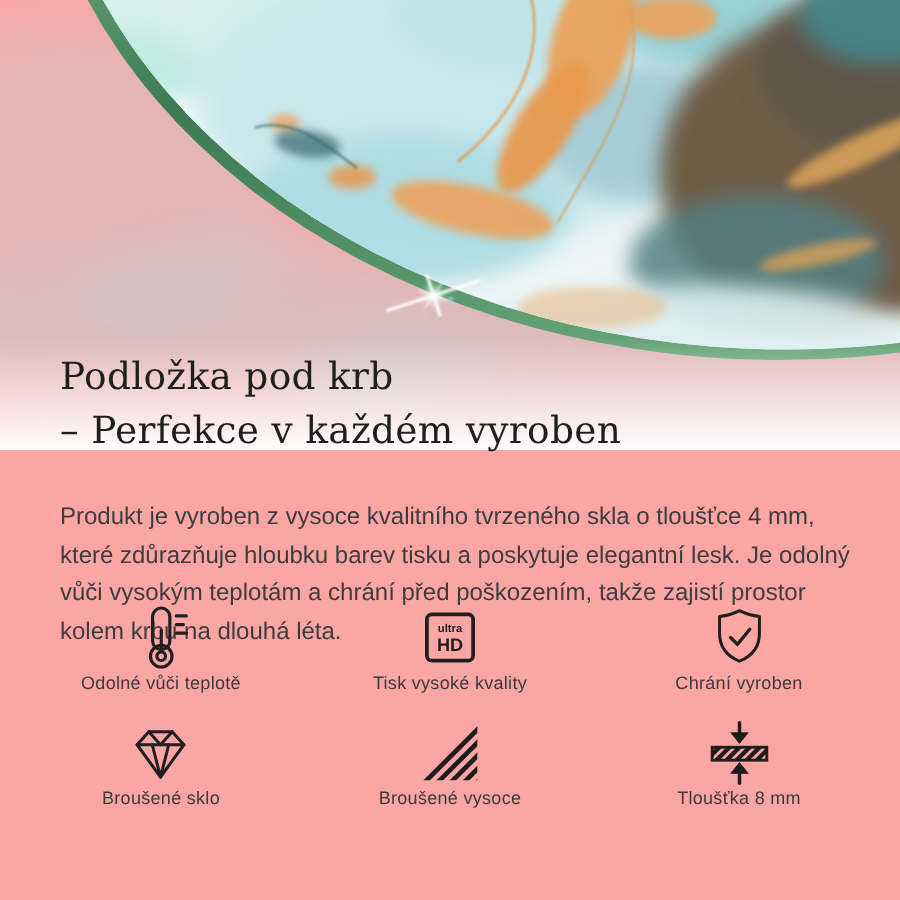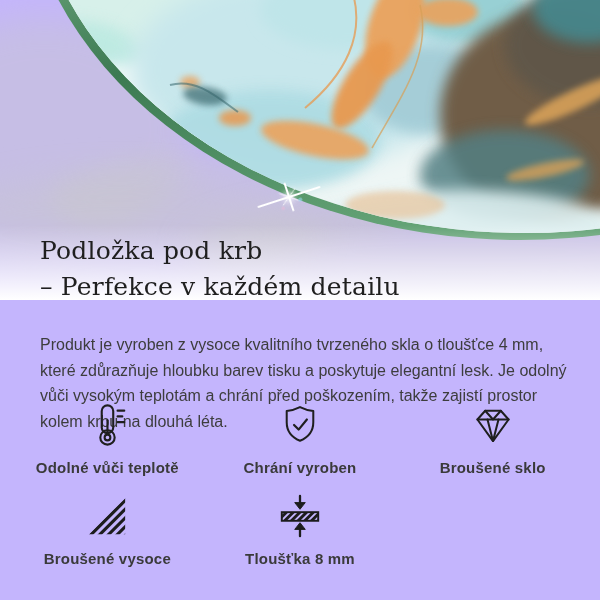--- a/index.html
+++ b/index.html
@@ -1,29 +1,29 @@
 <!DOCTYPE html>
 <html><head>
 <meta charset="utf-8">
 <style>
   html,body{margin:0;padding:0;background:#fff;}
-  .page{position:relative;width:600px;height:600px;background:#c4b5fd;overflow:hidden;
+  .page{position:relative;width:600px;height:600px;background:#fca5a5;overflow:hidden;
         font-family:"Liberation Sans",sans-serif;}
   .hero{position:absolute;left:0;top:0;z-index:0;display:block;}
   .title{position:absolute;left:40px;top:233px;z-index:2;
          font-family:"DejaVu Serif","Liberation Serif",serif;
          font-size:25px;line-height:36px;font-weight:400;color:#1f1f1f;letter-spacing:.2px;}
   .desc{position:absolute;left:40px;top:332px;width:538px;z-index:2;
         font-size:16px;line-height:25.5px;color:#3d3d3d;}
   .features{position:absolute;left:11px;top:402px;width:578px;z-index:2;
             display:grid;grid-template-columns:repeat(3,1fr);row-gap:17px;}
   .cell{display:flex;flex-direction:column;align-items:center;}
   .icn{height:46px;display:flex;align-items:center;justify-content:center;}
   .icn svg{display:block;}
-  .lbl{margin-top:11px;font-size:15px;color:#3a3a3a;letter-spacing:.2px;font-weight:bold;}
+  .lbl{font-size:12px;color:#3a3a3a;letter-spacing:.2px;}
   .ic{stroke:#1f1f1f;fill:none;stroke-width:2.2;stroke-linecap:round;stroke-linejoin:round;}
   .hd-text{font-family:"Liberation Sans",sans-serif;font-weight:700;fill:#1d1d1d;stroke:none;}
 </style>
 </head>
 <body>
 
 <div class="page">
 
   <svg class="hero" width="600" height="300" viewBox="0 0 600 300" aria-hidden="true">
     <defs>
@@ -106,21 +106,21 @@
       <circle r="5" filter="url(#f3)" opacity="0.95" fill="#ffffff"></circle>
       <circle cx="10" cy="6" r="2" filter="url(#f1)" opacity="0.6" fill="#9adcf2"></circle>
       <circle cx="-9" cy="9" r="1.8" filter="url(#f1)" opacity="0.5" fill="#f0b8d8"></circle>
     </g>
 
     <rect x="0" y="225" width="600" height="75" fill="url(#fadeWhite)"></rect>
   </svg>
 
   <h1 class="title" style="margin:0;font-weight:400;">
     <span style="display:block">Podložka pod krb</span>
-    <span style="display:block">– Perfekce v každém detailu</span>
+    <span style="display:block">– Perfekce v každém vyroben</span>
   </h1>
 
   <p class="desc" style="margin:0;">Produkt je vyroben z vysoce kvalitního tvrzeného skla o tloušťce 4 mm, které zdůrazňuje hloubku barev tisku a poskytuje elegantní lesk. Je odolný vůči vysokým teplotám a chrání před poškozením, takže zajistí prostor kolem krbu na dlouhá léta.</p>
 
   <div class="features">
 
     <div class="cell">
       <div class="icn">
         <svg width="46" height="46" viewBox="0 0 48 48" class="ic">
           <rect x="18.5" y="3.5" width="12" height="29" rx="6"></rect>
@@ -128,20 +128,30 @@
           <circle cx="24.5" cy="37" r="3"></circle>
           <line x1="24.5" y1="19" x2="24.5" y2="33"></line>
           <line x1="35" y1="9" x2="42" y2="9"></line>
           <line x1="35" y1="15" x2="40" y2="15"></line>
           <line x1="35" y1="21" x2="42" y2="21"></line>
         </svg>
       </div>
       <div class="lbl">Odolné vůči teplotě</div>
     </div>
 
+    <div class="cell">
+      <div class="icn">
+        <svg width="40" height="40" viewBox="0 0 48 48" class="ic">
+          <rect x="5.5" y="5.5" width="37" height="37" rx="4" stroke-width="3"></rect>
+          <text class="hd-text" x="24" y="19.5" font-size="9" text-anchor="middle">ultra</text>
+          <text class="hd-text" x="24" y="35" font-size="14.5" text-anchor="middle">HD</text>
+        </svg>
+      </div>
+      <div class="lbl">Tisk vysoké kvality</div>
+    </div>
 
     <div class="cell">
       <div class="icn">
         <svg width="44" height="44" viewBox="0 0 48 48" class="ic">
           <path d="M24 4.5 C28.5 6.8 33.5 8.2 38.5 8.7 V21 C38.5 30.8 32.7 37.6 24 41.2 C15.3 37.6 9.5 30.8 9.5 21 V8.7 C14.5 8.2 19.5 6.8 24 4.5 Z"></path>
           <path d="M17.5 24 L22.5 29 L31.5 18" stroke-width="2.4"></path>
         </svg>
       </div>
       <div class="lbl">Chrání vyroben</div>
     </div>

